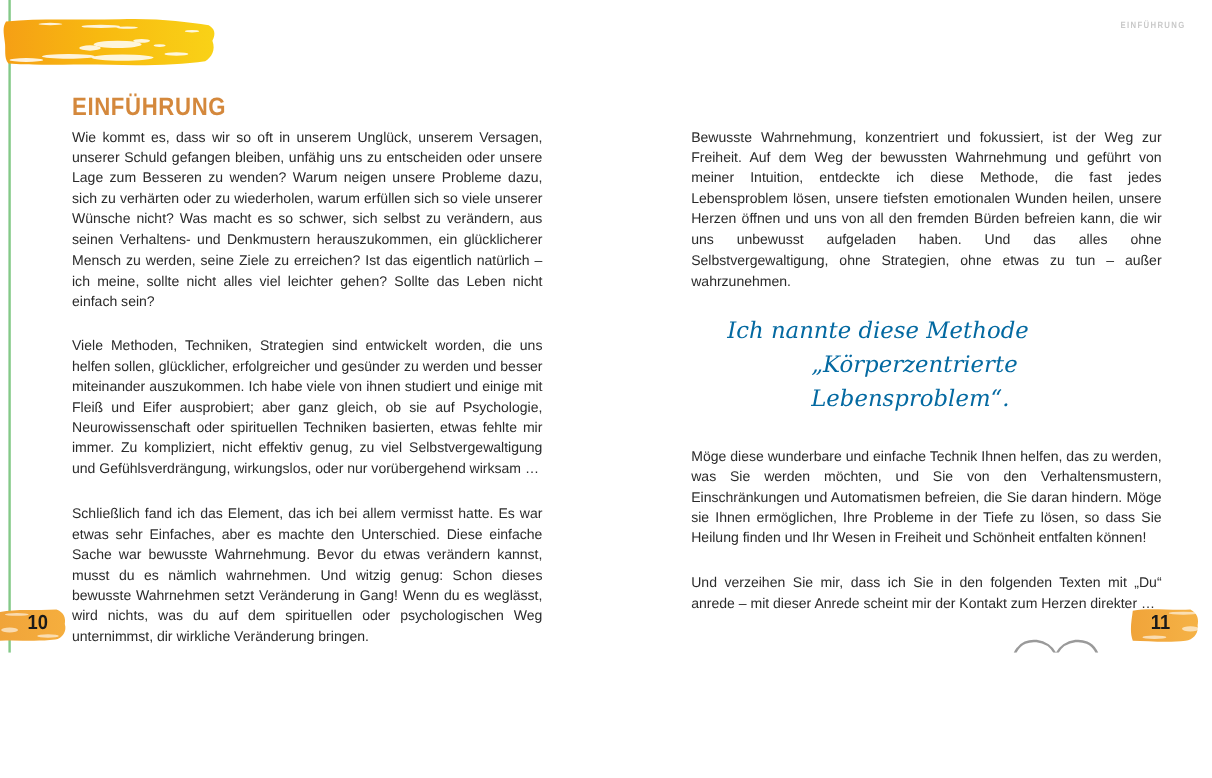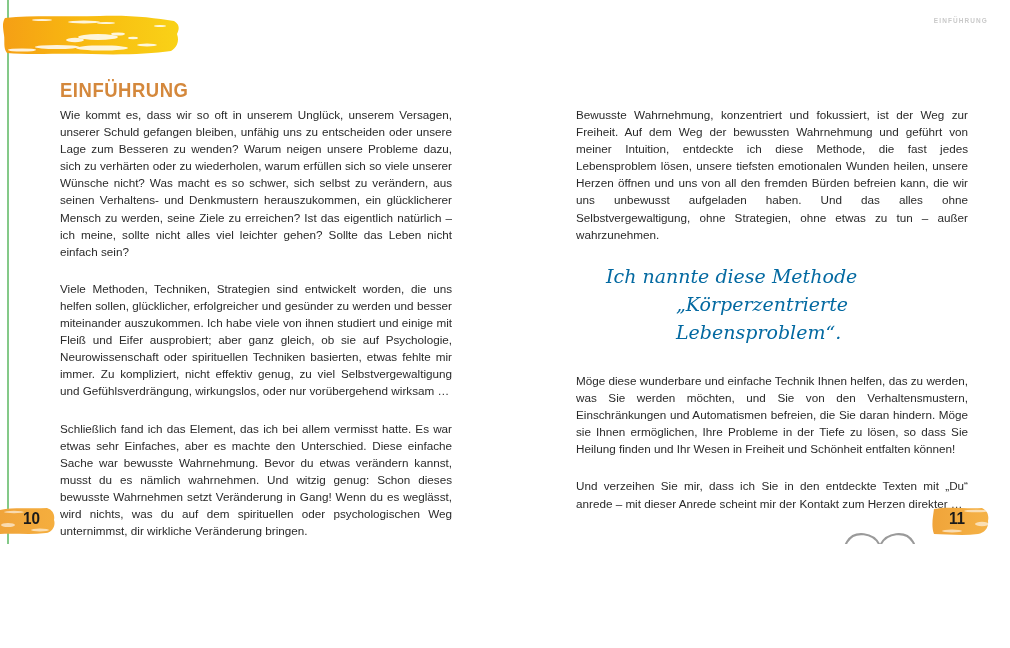--- a/index.html
+++ b/index.html
@@ -108,21 +108,21 @@
   }
 
   
   .pagenum {
     position: absolute;
     bottom: 8px;
     width: 58px;
     height: 30px;
   }
   .pagenum-left  { left: 0px; }
-  .pagenum-right { right: 20px; text-decoration: underline; }
+  .pagenum-right { right: 10px; text-decoration: underline; }
   .pagenum .patch {
     position: absolute;
     inset: 0;
   }
   .pagenum .num {
     position: absolute;
     top: 3px;
     font-size: 17px;
     font-weight: bold;
     color: #1a1a1a;
@@ -185,21 +185,21 @@
     <p class="para">Bewusste Wahrnehmung, konzentriert und fokussiert, ist der Weg zur Freiheit. Auf dem Weg der bewussten Wahrnehmung und geführt von meiner Intuition, entdeckte ich diese Methode, die fast jedes Lebensproblem lösen, unsere tiefsten emotionalen Wunden heilen, unsere Herzen öffnen und uns von all den fremden Bürden befreien kann, die wir uns unbewusst aufgeladen haben. Und das alles ohne Selbstvergewaltigung, ohne Strategien, ohne etwas zu tun – außer wahrzunehmen.</p>
   </div>
 
   <div class="pullquote">
     <span class="l1">Ich nannte diese Methode</span>
     <span class="l2">„Körperzentrierte Lebensproblem“.</span>
   </div>
 
   <div class="col col-right" style="top:352px;margin-top:20px;">
     <p class="para">Möge diese wunderbare und einfache Technik Ihnen helfen, das zu werden, was Sie werden möchten, und Sie von den Verhaltensmustern, Einschränkungen und Automatismen befreien, die Sie daran hindern. Möge sie Ihnen ermöglichen, Ihre Probleme in der Tiefe zu lösen, so dass Sie Heilung finden und Ihr Wesen in Freiheit und Schönheit entfalten können!</p>
-    <p class="para">Und verzeihen Sie mir, dass ich Sie in den entdeckte Texten mit „Du“ anrede – mit dieser Anrede scheint mir der Kontakt zum Herzen direkter …</p>
+    <p class="para">Und verzeihen Sie mir, dass ich Sie in den folgenden Texten mit „Du“ anrede – mit dieser Anrede scheint mir der Kontakt zum Herzen direkter …</p>
   </div>
 
   <svg class="heart-arrow" viewBox="0 0 132 102">
     <g fill="none" stroke="#9a9a9a" stroke-width="2.1" stroke-linecap="round" stroke-linejoin="round">
 
       <path d="M62,18 C56,4 36,2 29,14 C22,26 30,40 42,52 C54,64 66,74 78,84"></path>
       <path d="M62,18 C68,4 88,2 95,14 C102,26 94,40 82,52 C70,64 58,74 46,84"></path>
 
       <path d="M30,88 L104,62"></path>
 

